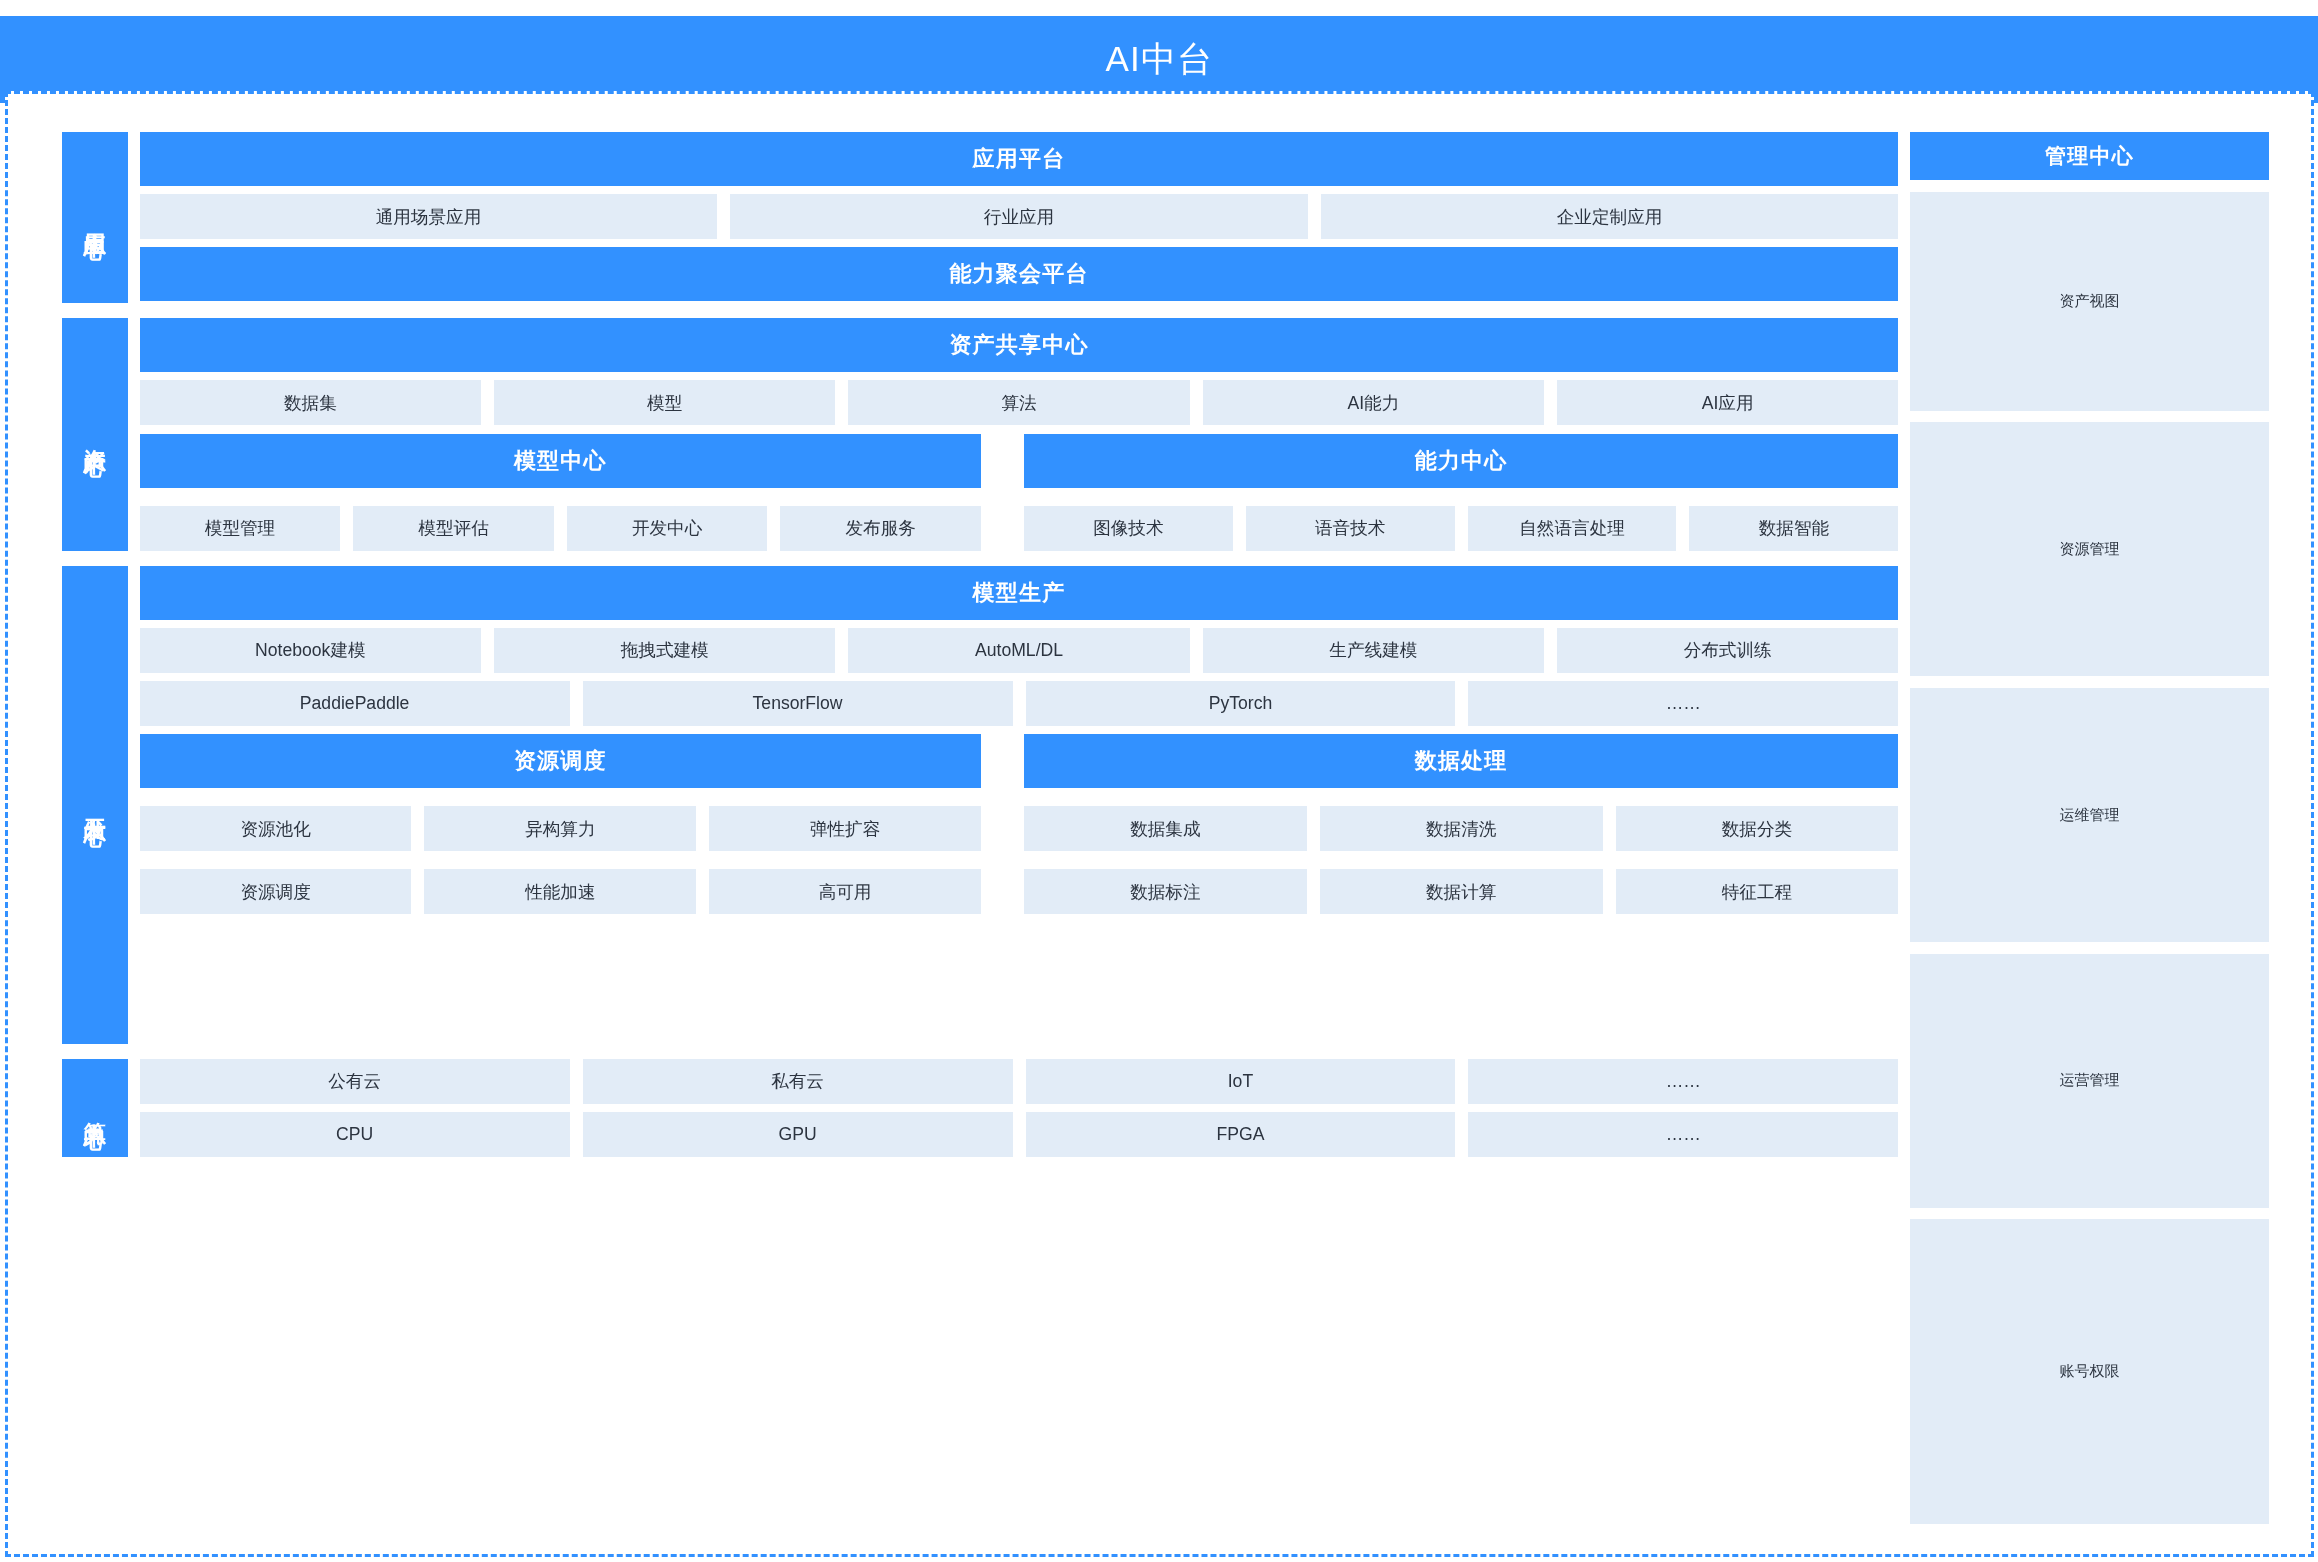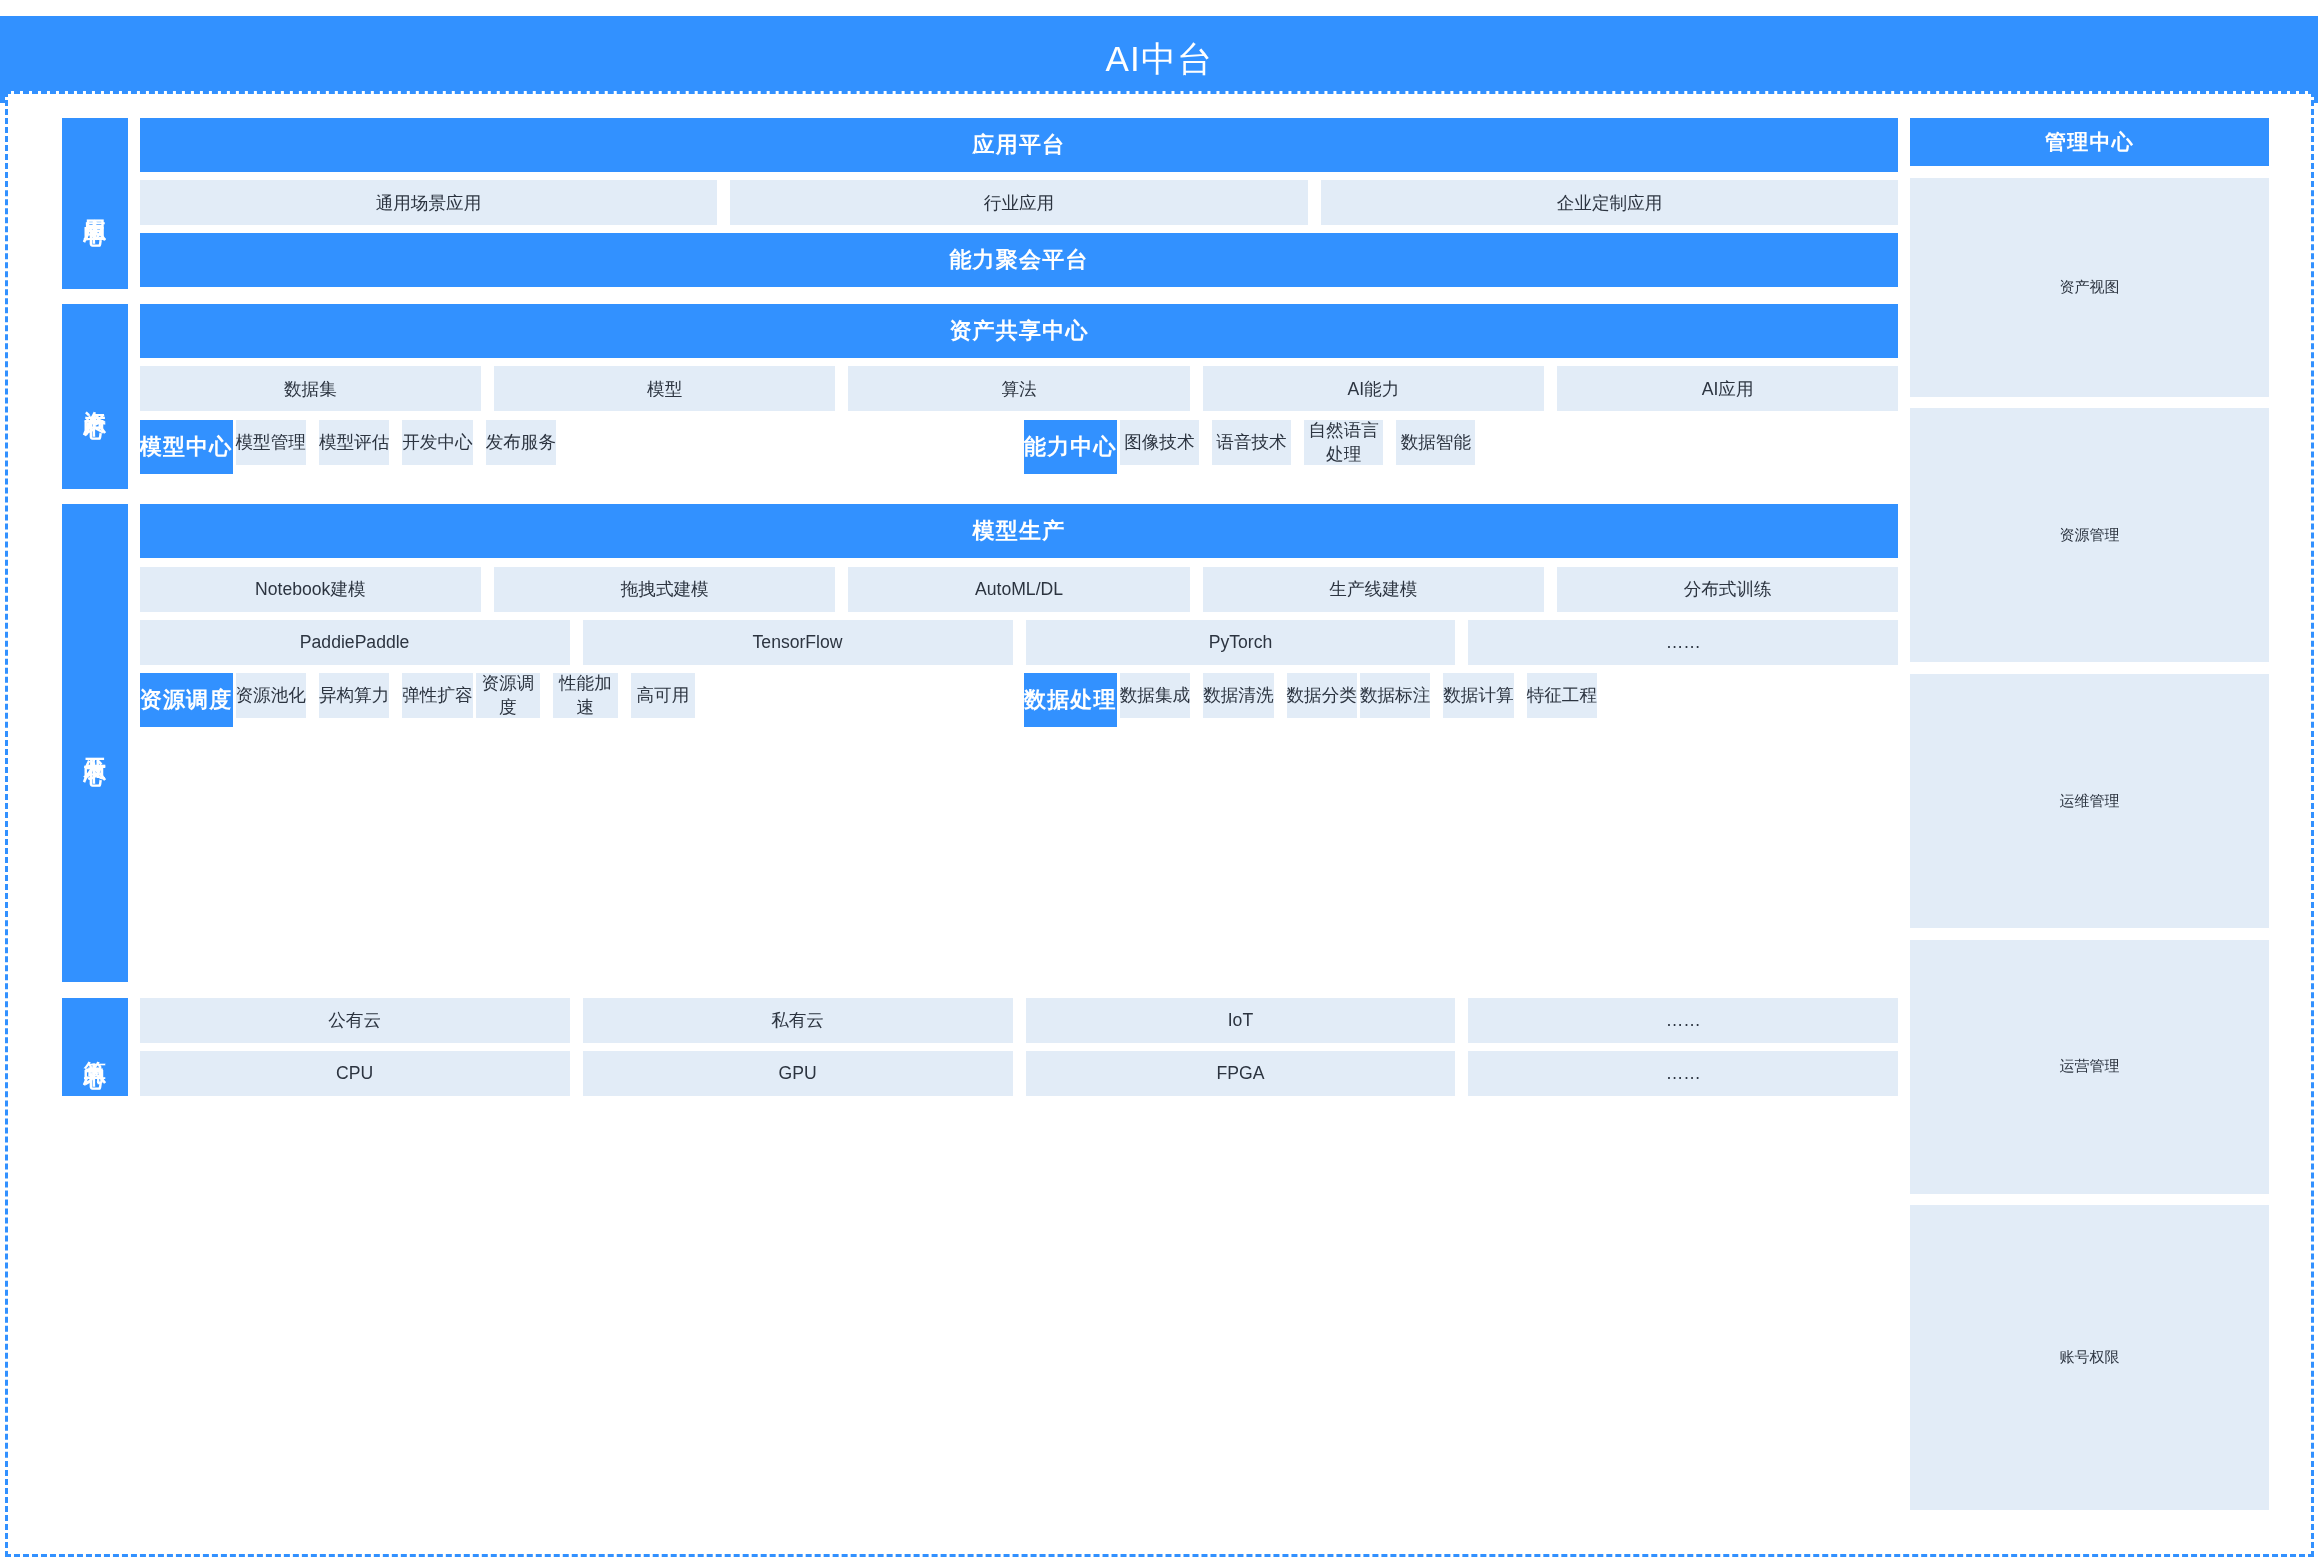--- a/index.html
+++ b/index.html
@@ -38,21 +38,21 @@
     width: 2309px;
     height: 1466px;
     border: 3.5px dashed #3291ff;
     background: #ffffff;
   }
 
   
   #diagram-body {
     position: absolute;
     left: 62px;
-    top: 118px;
+    top: 132px;
     width: 2207px;
     height: 1392px;
     display: flex;
     gap: 0;
   }
 
   
   #tier-column {
     width: 1837px;
     display: flex;
@@ -120,21 +120,21 @@
     justify-content: center;
     text-align: center;
     height: 45px;
   }
 
   
   .split-row {
     display: flex;
     gap: 13px;
   }
-  .split-col { display: flex; flex-direction: row; gap: 3px; }
+  .split-col { display: flex; flex-direction: column; gap: 18px; }
   .split-col.w-left  { flex: 0 0 calc(48.2% - 6.4px); }
   .split-col.w-right { flex: 1; padding-left: 30px; }
 
   
   #mgmt-column {
     width: 359px;
     flex: 0 0 359px;
     margin-left: 11.7px;
     display: flex;
     flex-direction: column;

